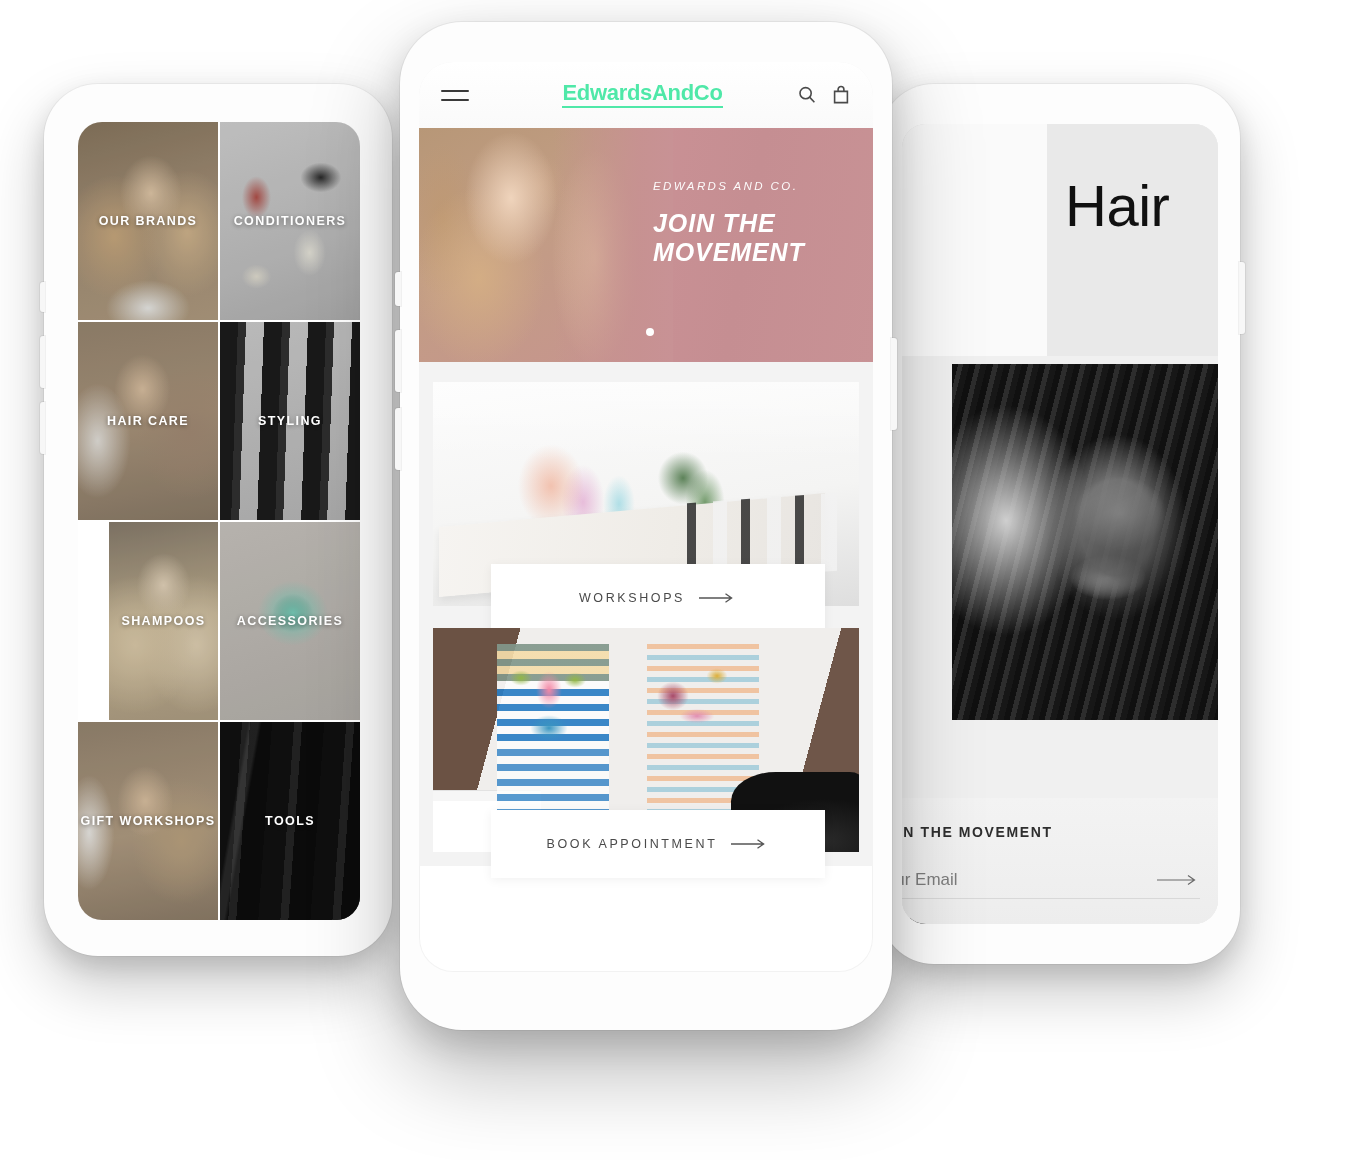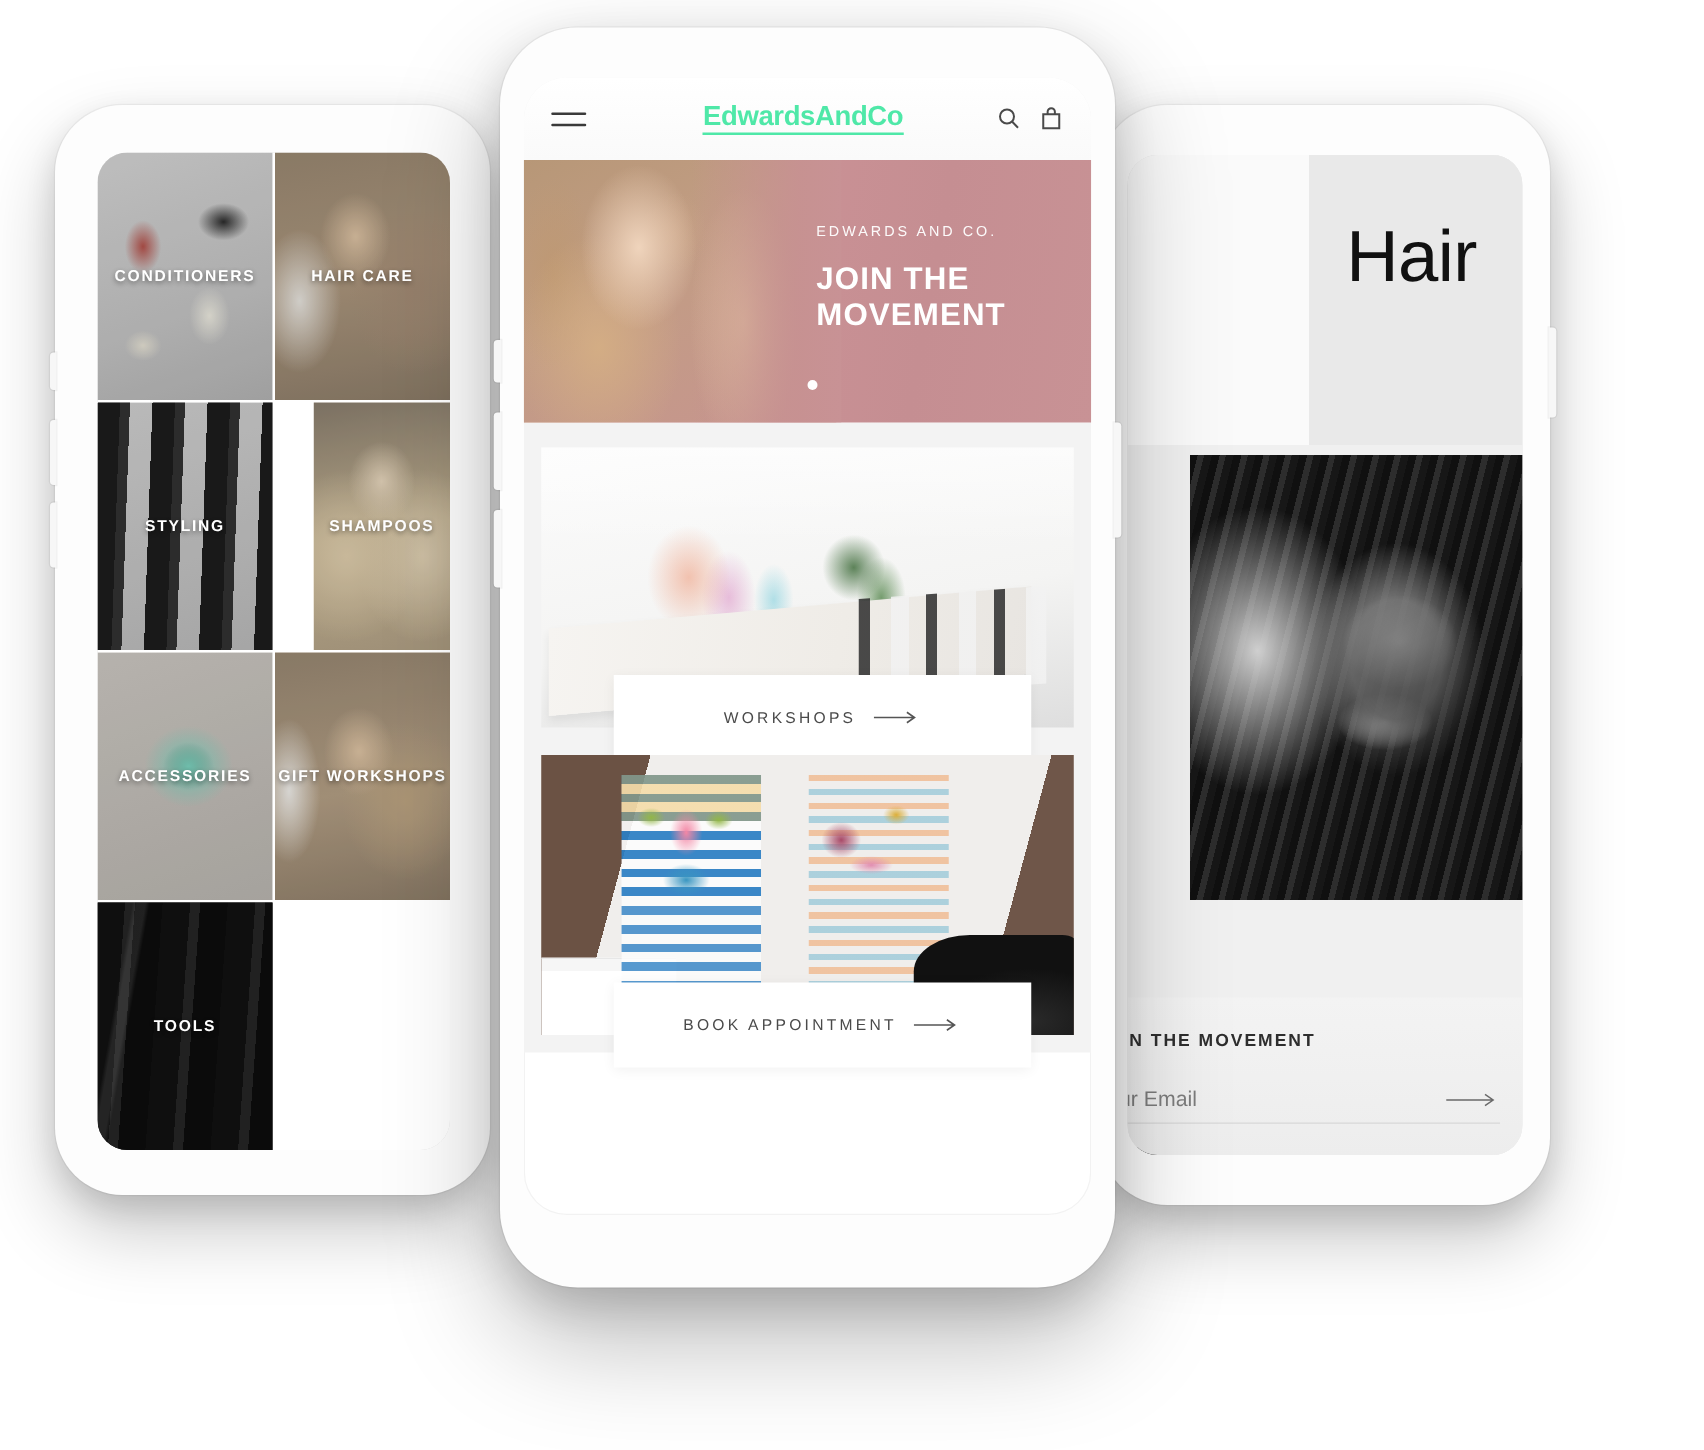--- a/index.html
+++ b/index.html
@@ -118,25 +118,26 @@
     line-height: 1;
     margin-left: 19px;
   }
   .header-icons { display: flex; align-items: center; gap: 14px; }
   .ico { width: 20px; height: 22px; display: block; }
   .ico path, .ico circle, .ico line { stroke: #4a4a4a; fill: none; stroke-width: 1.6; }
 
   
   .hero {
     position: relative;
-    height: 210px;
+    height: 234px;
     background: linear-gradient(100deg,
         #c4977f 0%, #c99a86 14%, #cf9a9b 30%,
         #ca9195 45%, #c58e92 70%, #c89295 100%);
     overflow: hidden;
+    font-style: italic;
   }
   .hero-photo {
     position: absolute; left: 0; top: 0; width: 250px; height: 100%;
     background:
       radial-gradient(ellipse 70px 100px at 92px 70px, rgba(241,214,190,0.97), rgba(241,214,190,0) 66%),
       radial-gradient(ellipse 95px 130px at 60px 150px, rgba(214,176,132,0.85), rgba(214,176,132,0) 70%),
       radial-gradient(ellipse 60px 150px at 176px 130px, rgba(224,193,158,0.8), rgba(224,193,158,0) 72%),
       radial-gradient(ellipse 52px 110px at 24px 92px, rgba(190,152,112,0.8), rgba(190,152,112,0) 70%),
       radial-gradient(ellipse 38px 46px at 120px 58px, rgba(204,166,136,0.6), rgba(0,0,0,0) 70%),
       linear-gradient(150deg, #b79777 0%, #c29d84 40%, #c7948f 100%);
@@ -333,21 +334,21 @@
       #111;
   }
 
   
   .rp { width: 100%; height: 100%; background: #f0f0f0; position: relative; overflow: hidden; }
   .rp-top {
     position: relative; height: 232px;
     background: linear-gradient(90deg, #fafafa 0 46%, #e9e9e9 46% 100%);
   }
   .rp-title {
-    position: absolute; left: 175px; top: 48px;
+    position: absolute; left: 163px; top: 48px;
     font-size: 58px; font-weight: 300; color: #111; letter-spacing: -0.5px;
   }
   .rp-hero {
     position: absolute; left: 50px; top: 240px; width: 300px; height: 356px;
     background:
       radial-gradient(ellipse 74px 60px at 56% 42%, #f4f4f4, rgba(244,244,244,0) 62%),
       radial-gradient(ellipse 58px 34px at 52% 60%, #e0e0e0, rgba(224,224,224,0) 66%),
       radial-gradient(ellipse 120px 160px at 18% 44%, #cfcfcf, rgba(207,207,207,0) 72%),
       repeating-linear-gradient(104deg, #101010 0 6px, #2d2d2d 6px 11px, #171717 11px 17px),
       #1c1c1c;
@@ -390,20 +391,23 @@
 
 <div id="stage">
 
   <div class="phone" id="phone-left">
     <div class="side-btn vol-a"></div>
     <div class="side-btn vol-b"></div>
     <div class="side-btn vol-c"></div>
     <div class="screen">
       <div class="tile-grid">
 
+        <div class="tile t-brands">
+          <span>OUR BRANDS</span>
+        </div>
         <div class="tile t-conditioners">
           <span>CONDITIONERS</span>
         </div>
 
         <div class="tile t-haircare">
           <span>HAIR CARE</span>
         </div>
         <div class="tile t-styling">
           <span>STYLING</span>
         </div>

